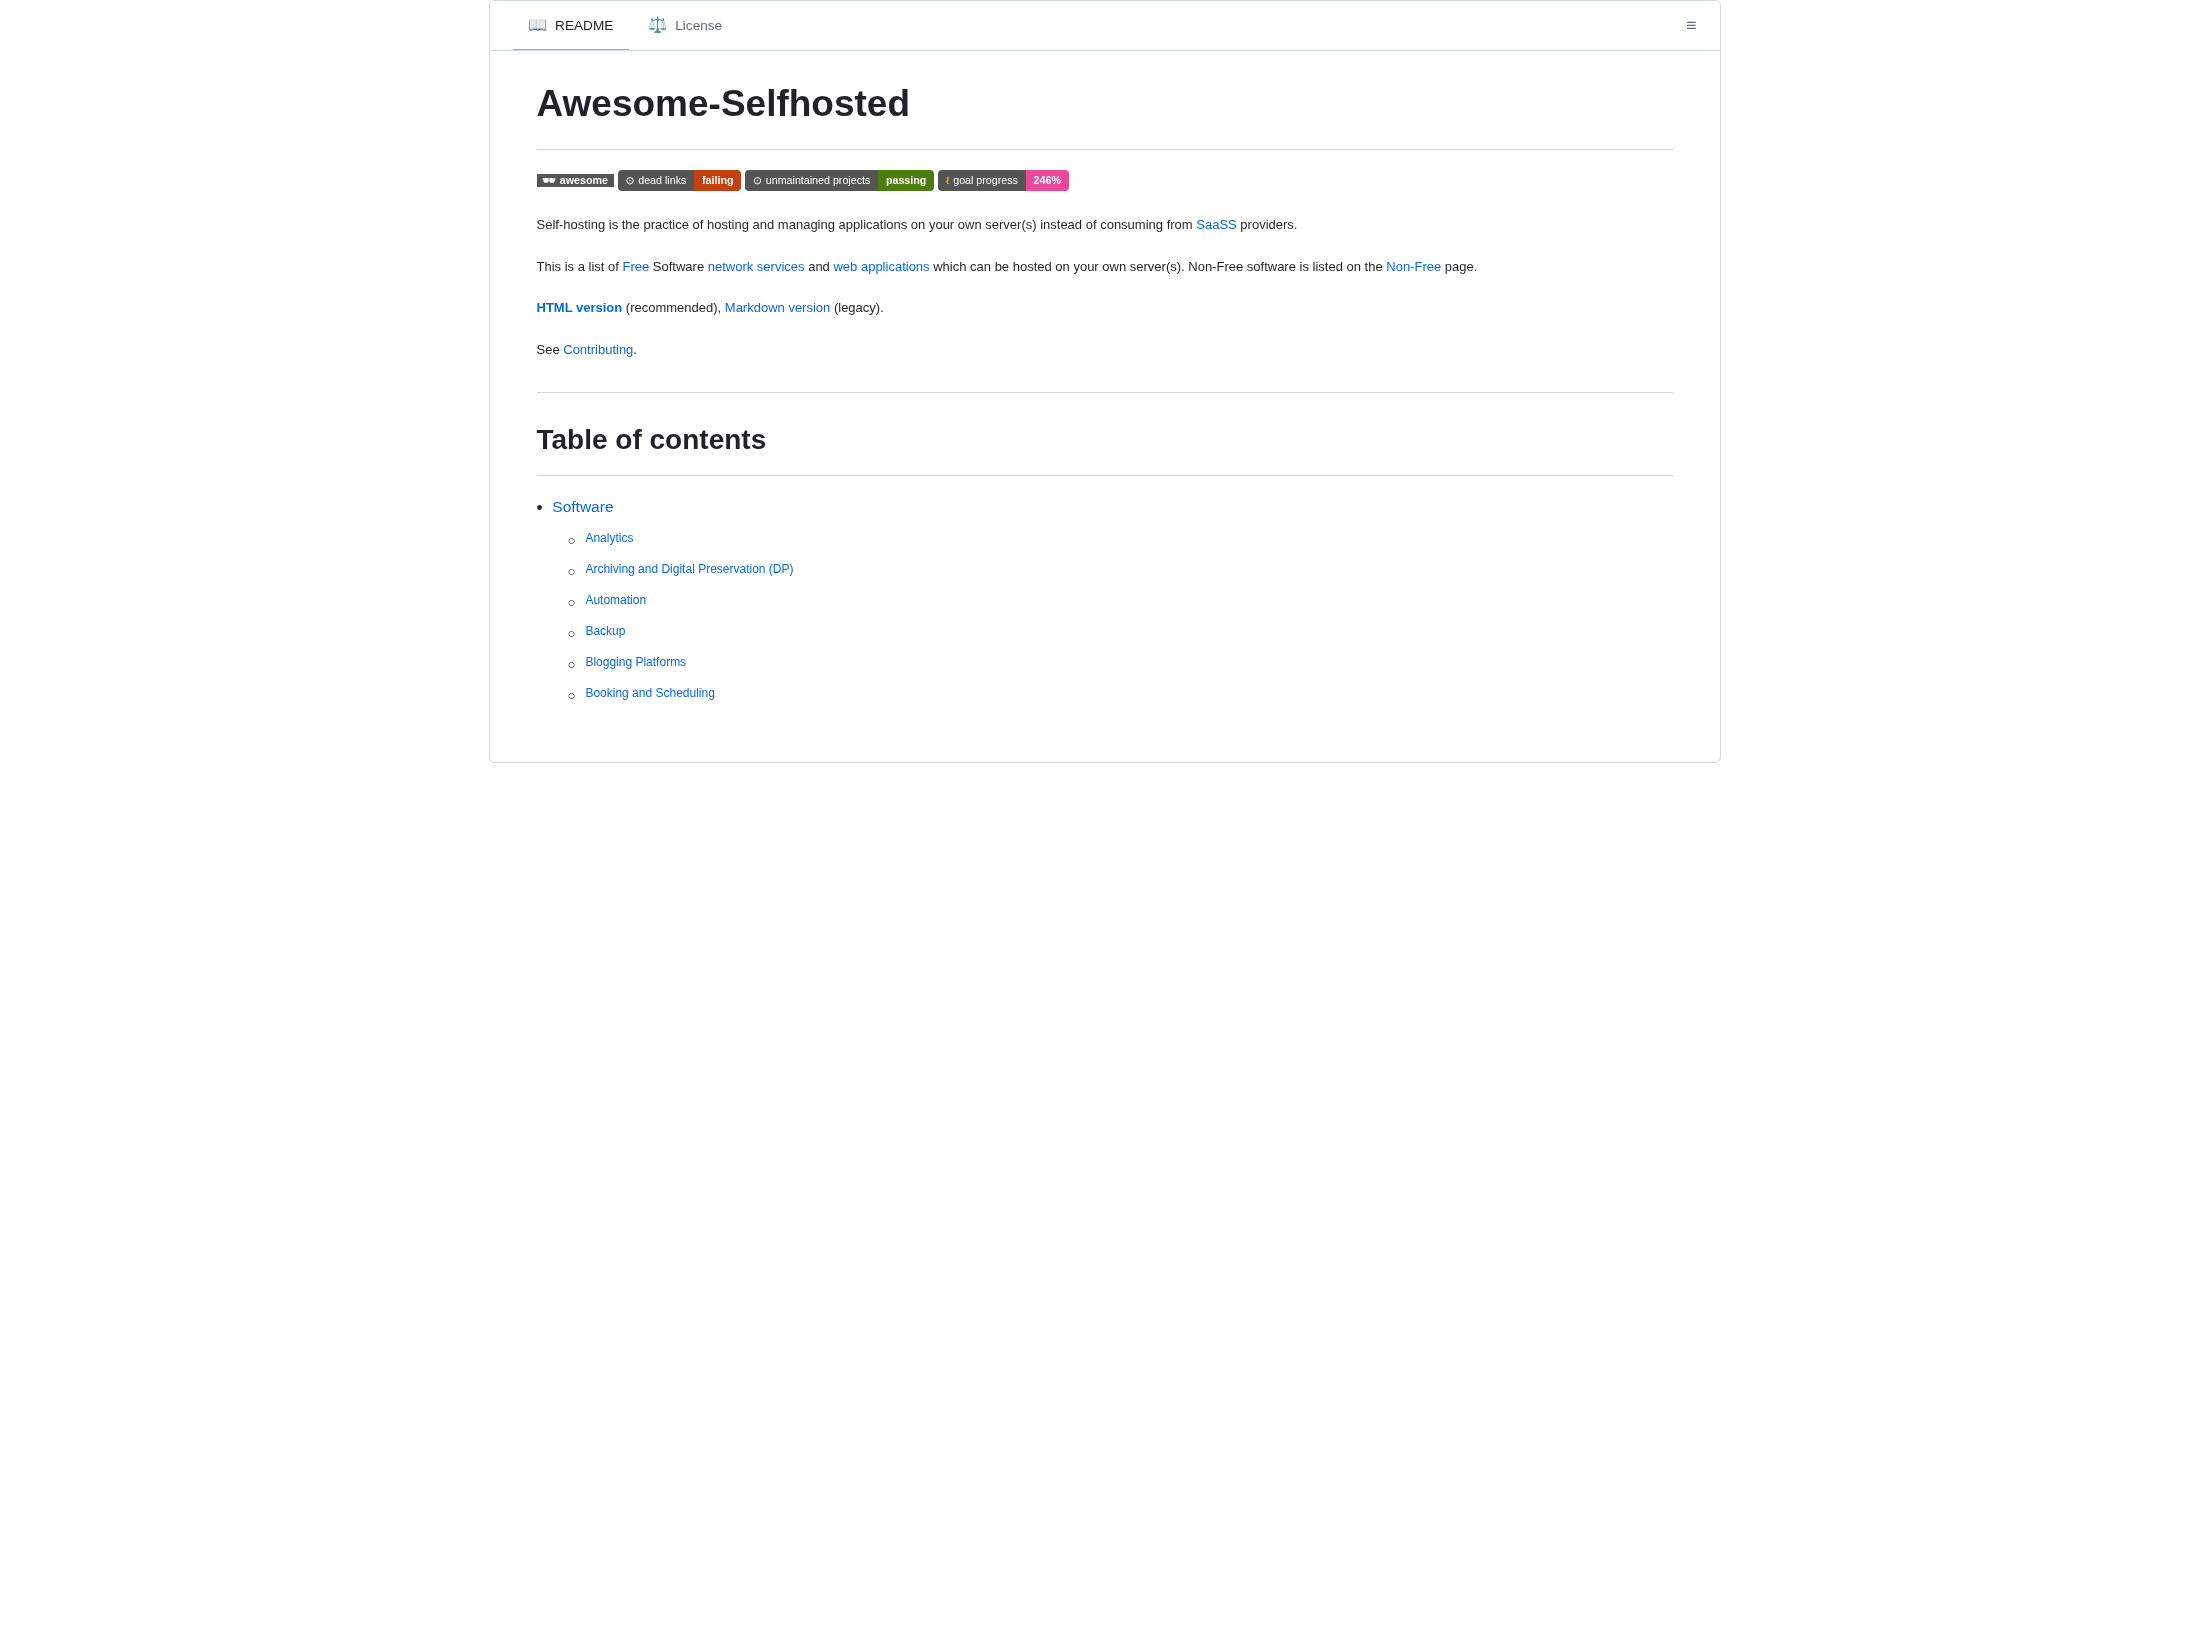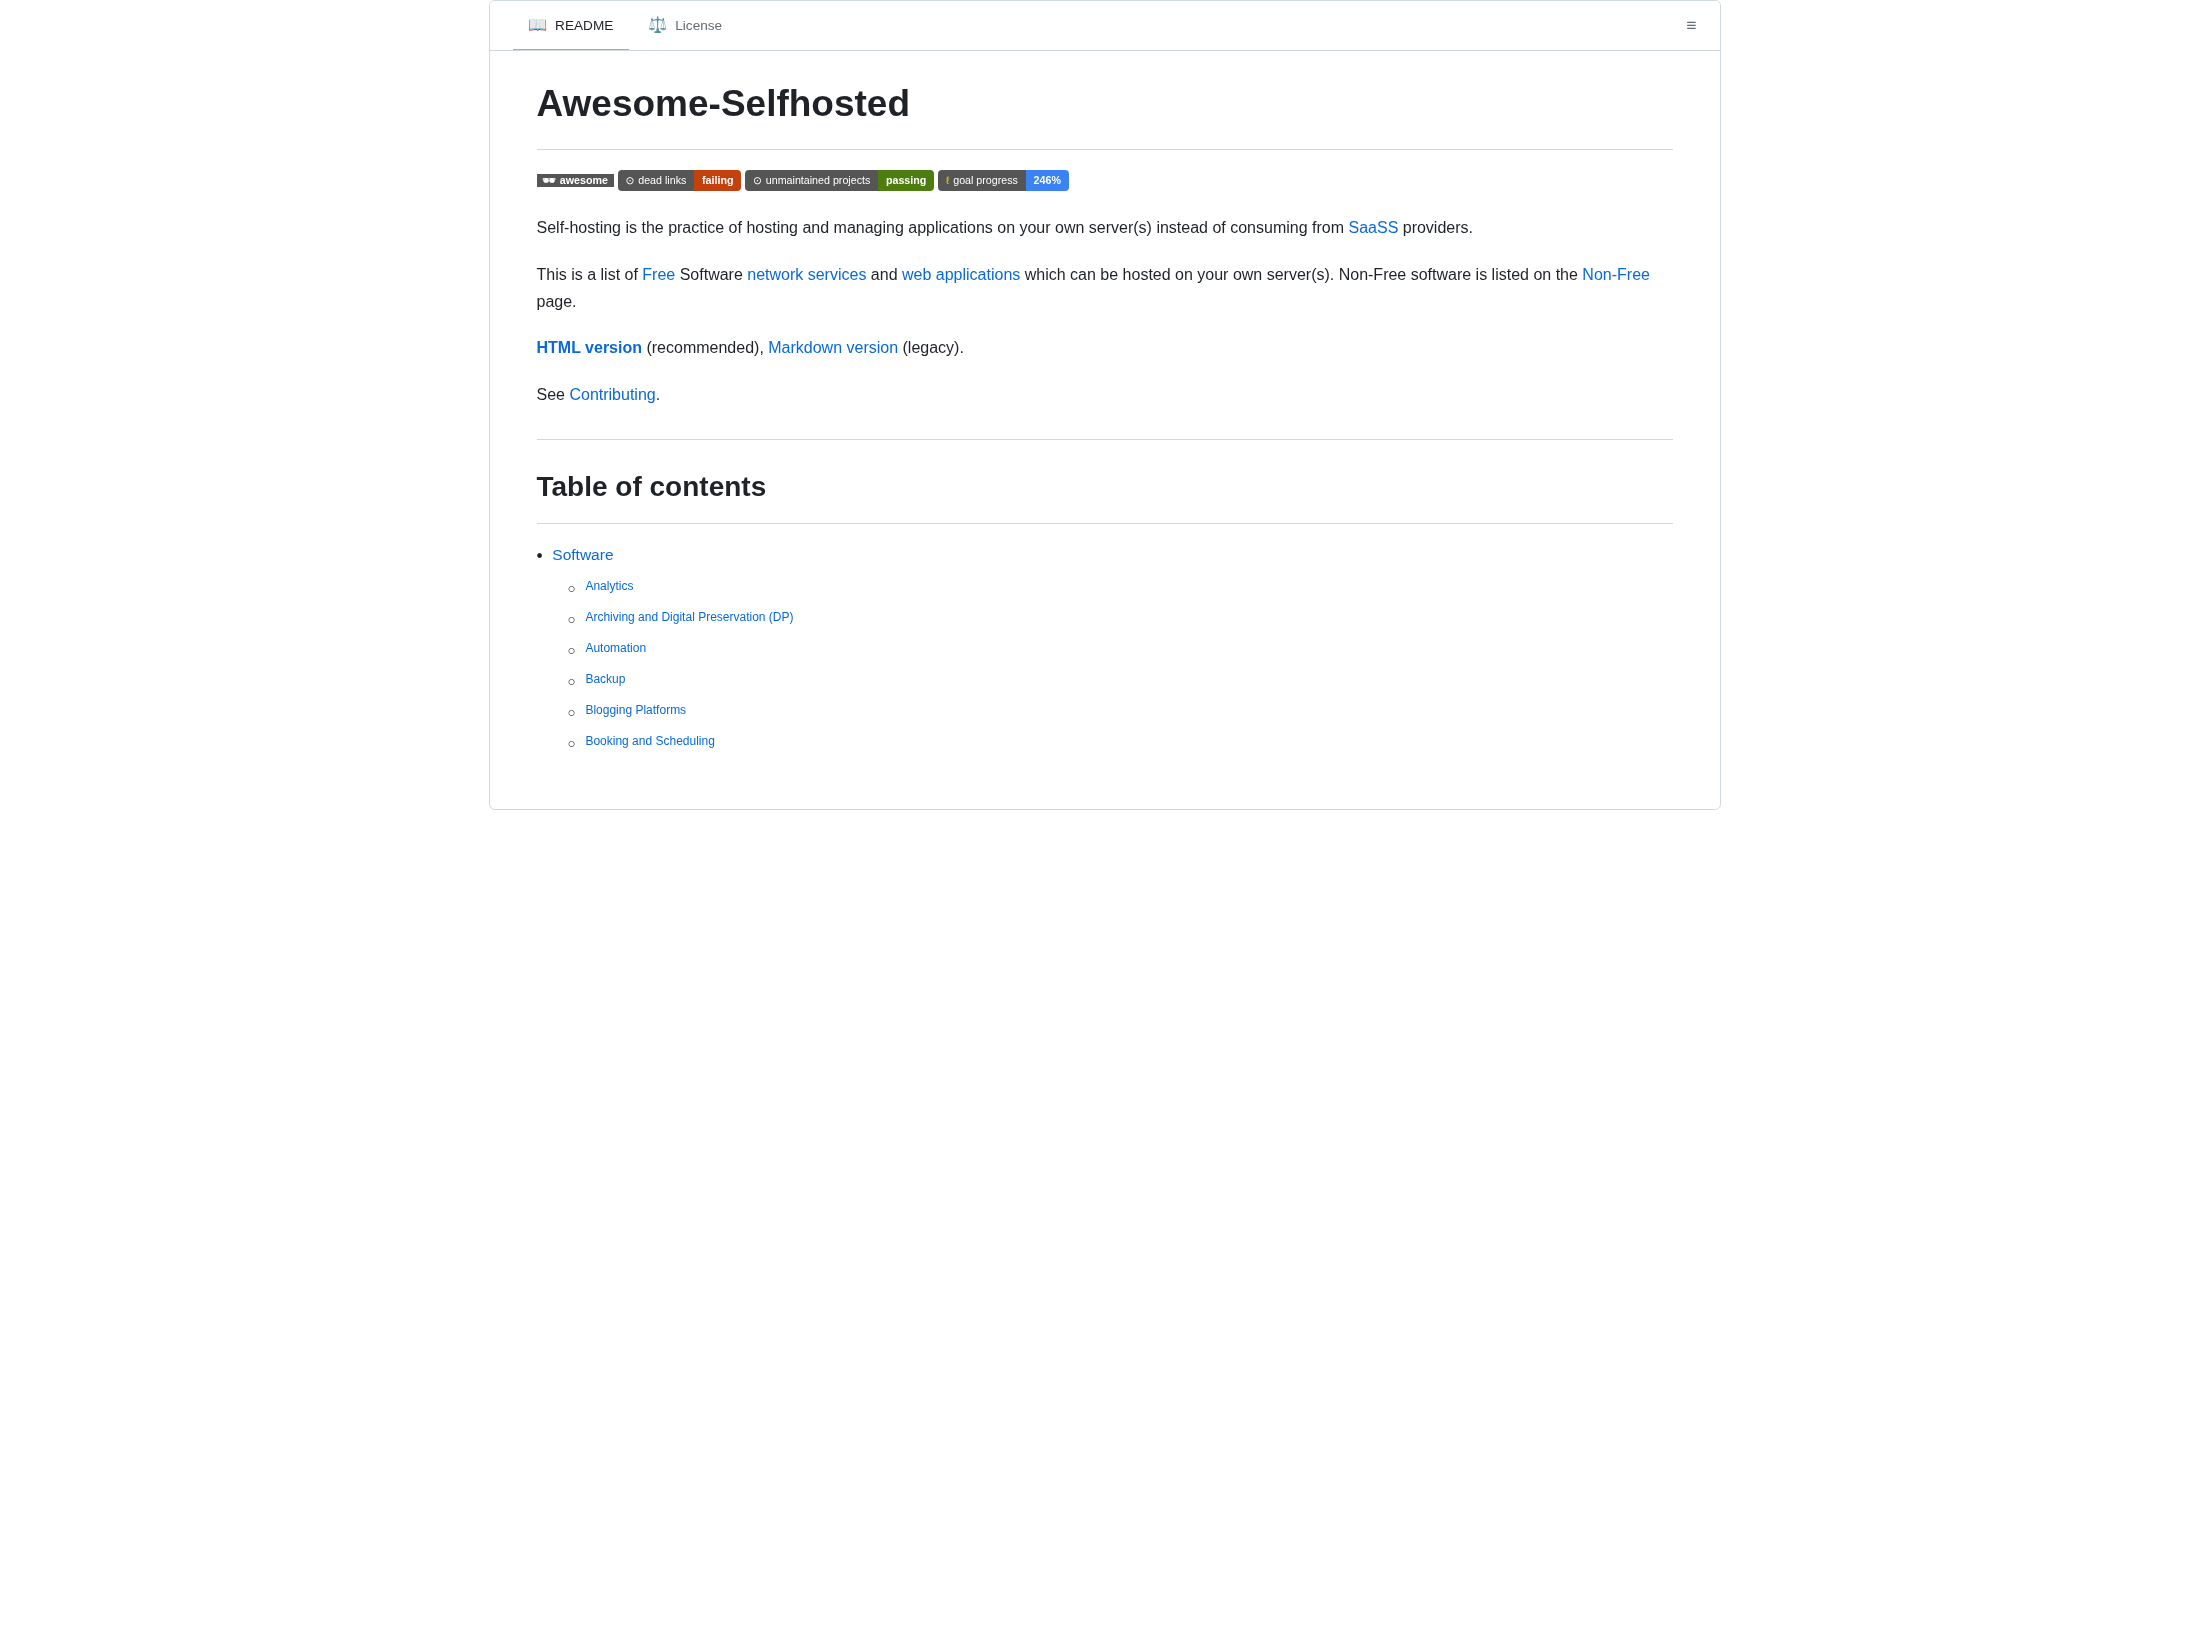--- a/index.html
+++ b/index.html
@@ -160,32 +160,32 @@
       background: #4d7c0f;
       color: #fff;
       padding: 0 7.8px;
       height: 100%;
       display: flex;
       align-items: center;
       font-weight: 600;
     }
 
     .badge-right-yellow {
-      background: #3b82f6;
+      background: #ec4899;
       color: #fff;
       padding: 0 7.8px;
       height: 100%;
       display: flex;
       align-items: center;
       font-weight: 600;
     }
 
     
     .intro-text {
-      font-size: 16px;
+      font-size: 13px;
       line-height: 1.7;
       color: #1f2328;
       margin-bottom: 19.4px;
     }
 
     .intro-text a {
       color: #0969da;
       text-decoration: none;
     }
 

